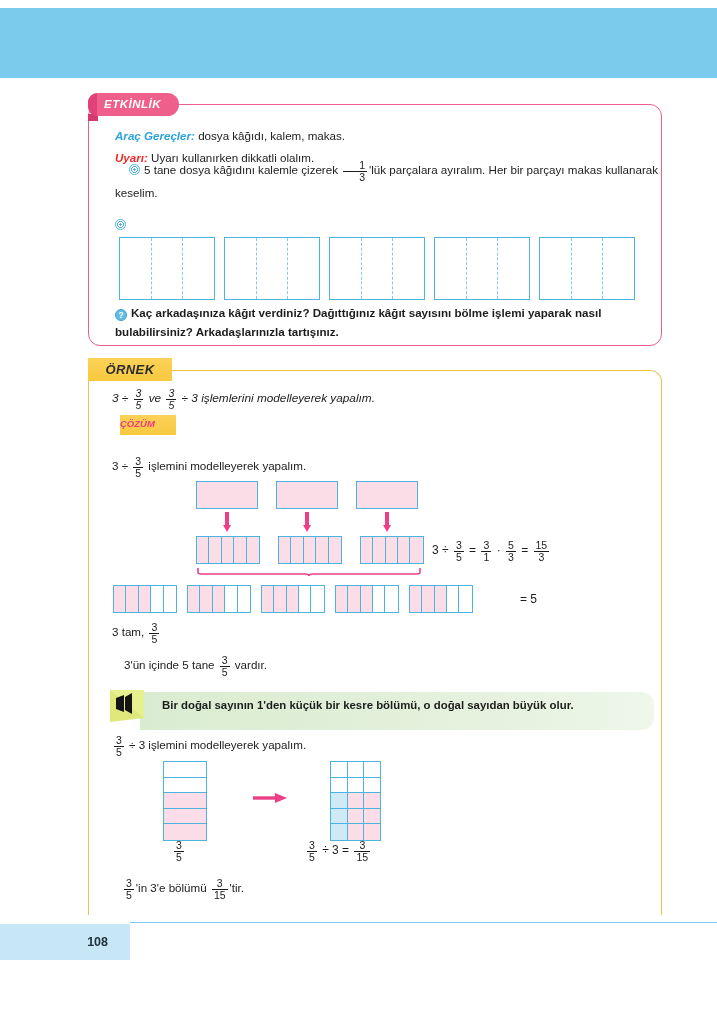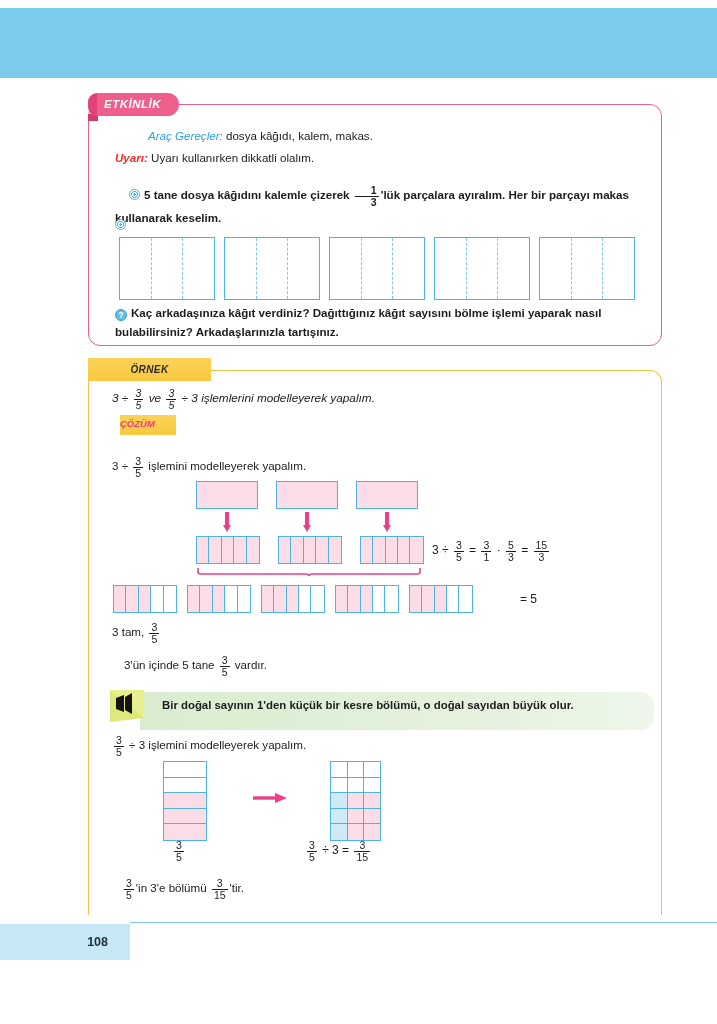--- a/index.html
+++ b/index.html
@@ -68,21 +68,21 @@
     z-index: 4;
   }
 
   .etk-inner { position: absolute; left: 0; top: 0; width: 574px; }
 
   .row-arac {
     position: absolute;
     left: 26px; top: 24px;
     font-size: 11.6px; color: #1c1c1c;
   }
-  .lbl-arac { color: #2aa3dd; font-weight: normal; font-style: italic; margin-left: 33px; }
+  .lbl-arac { color: #2aa3dd; font-weight: bold; font-style: italic; }
   .row-uyari {
     position: absolute;
     left: 26px; top: 46px;
     font-size: 11.6px; color: #1c1c1c;
   }
   .lbl-uyari { color: #ee2c2c; font-weight: bold; font-style: italic; }
 
   
   .bullet {
     display: inline-block;
@@ -109,21 +109,21 @@
     vertical-align: -1px;
     margin-right: 4px;
   }
 
   .para {
     position: absolute;
     font-size: 11.6px;
     color: #1c1c1c;
     line-height: 19px;
   }
-  .para.p1 { left: 26px; top: 80px; width: 548px; text-indent: 14px; font-weight: bold; }
+  .para.p1 { left: 26px; top: 55px; width: 548px; text-indent: 14px; }
   .para.p2 { left: 26px; top: 110px; width: 548px; }
   .para.p3 { left: 26px; top: 198px; width: 548px; font-weight: bold; }
 
   .frac {
     display: inline-block;
     text-align: center;
     vertical-align: -7px;
     margin: 0 2px;
     line-height: 1.05;
   }
@@ -152,25 +152,25 @@
     left: 88px; top: 370px;
     width: 574px; height: 545px;
     border: 1.4px solid #f3c04a;
     border-radius: 12px 12px 0 0;
     border-bottom: none;
     background: #ffffff;
   }
   .badge-ornek {
     position: absolute;
     left: 88px; top: 358px;
-    width: 123px; height: 23px;
+    width: 84px; height: 23px;
     background: #fcd667;
     background: linear-gradient(180deg, #fbd259 0%, #f8c93f 100%);
     color: #2b2b2b;
-    font-size: 10px;
+    font-size: 13px;
     font-weight: bold;
     font-style: italic;
     line-height: 23px;
     text-align: center;
     letter-spacing: 0.4px;
     z-index: 5;
   }
   .badge-cozum {
     position: absolute;
     left: 120px; top: 415px;

